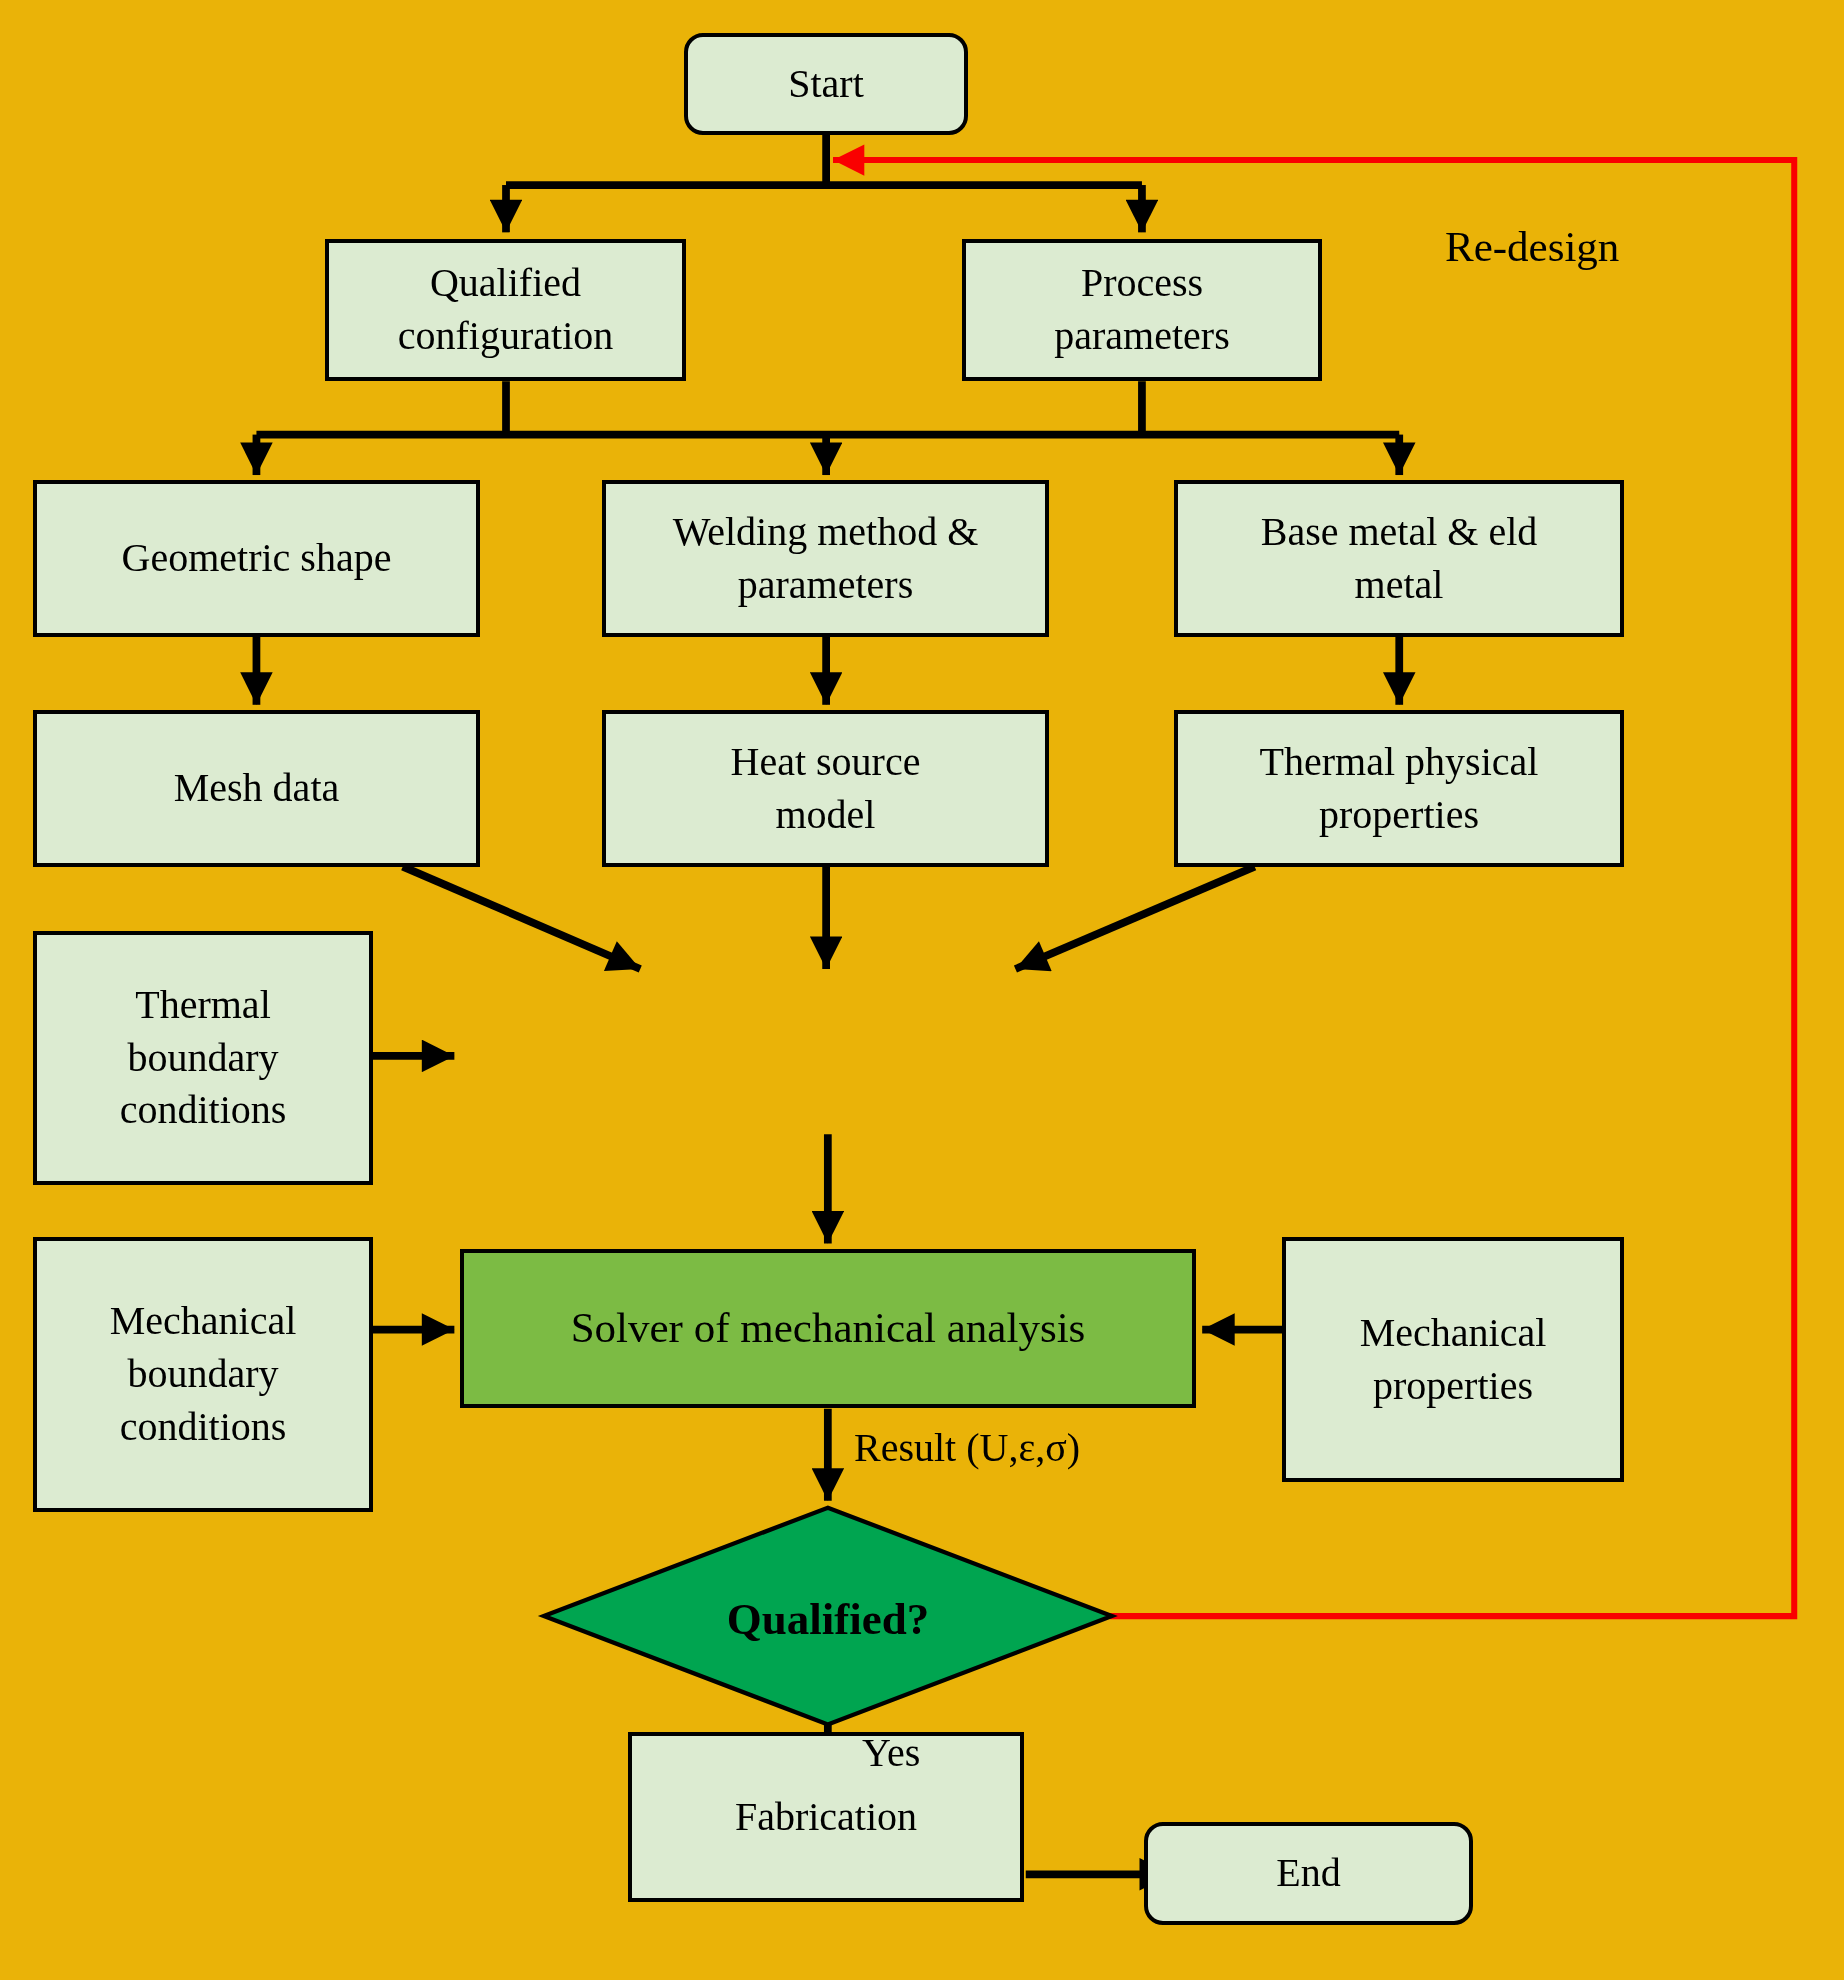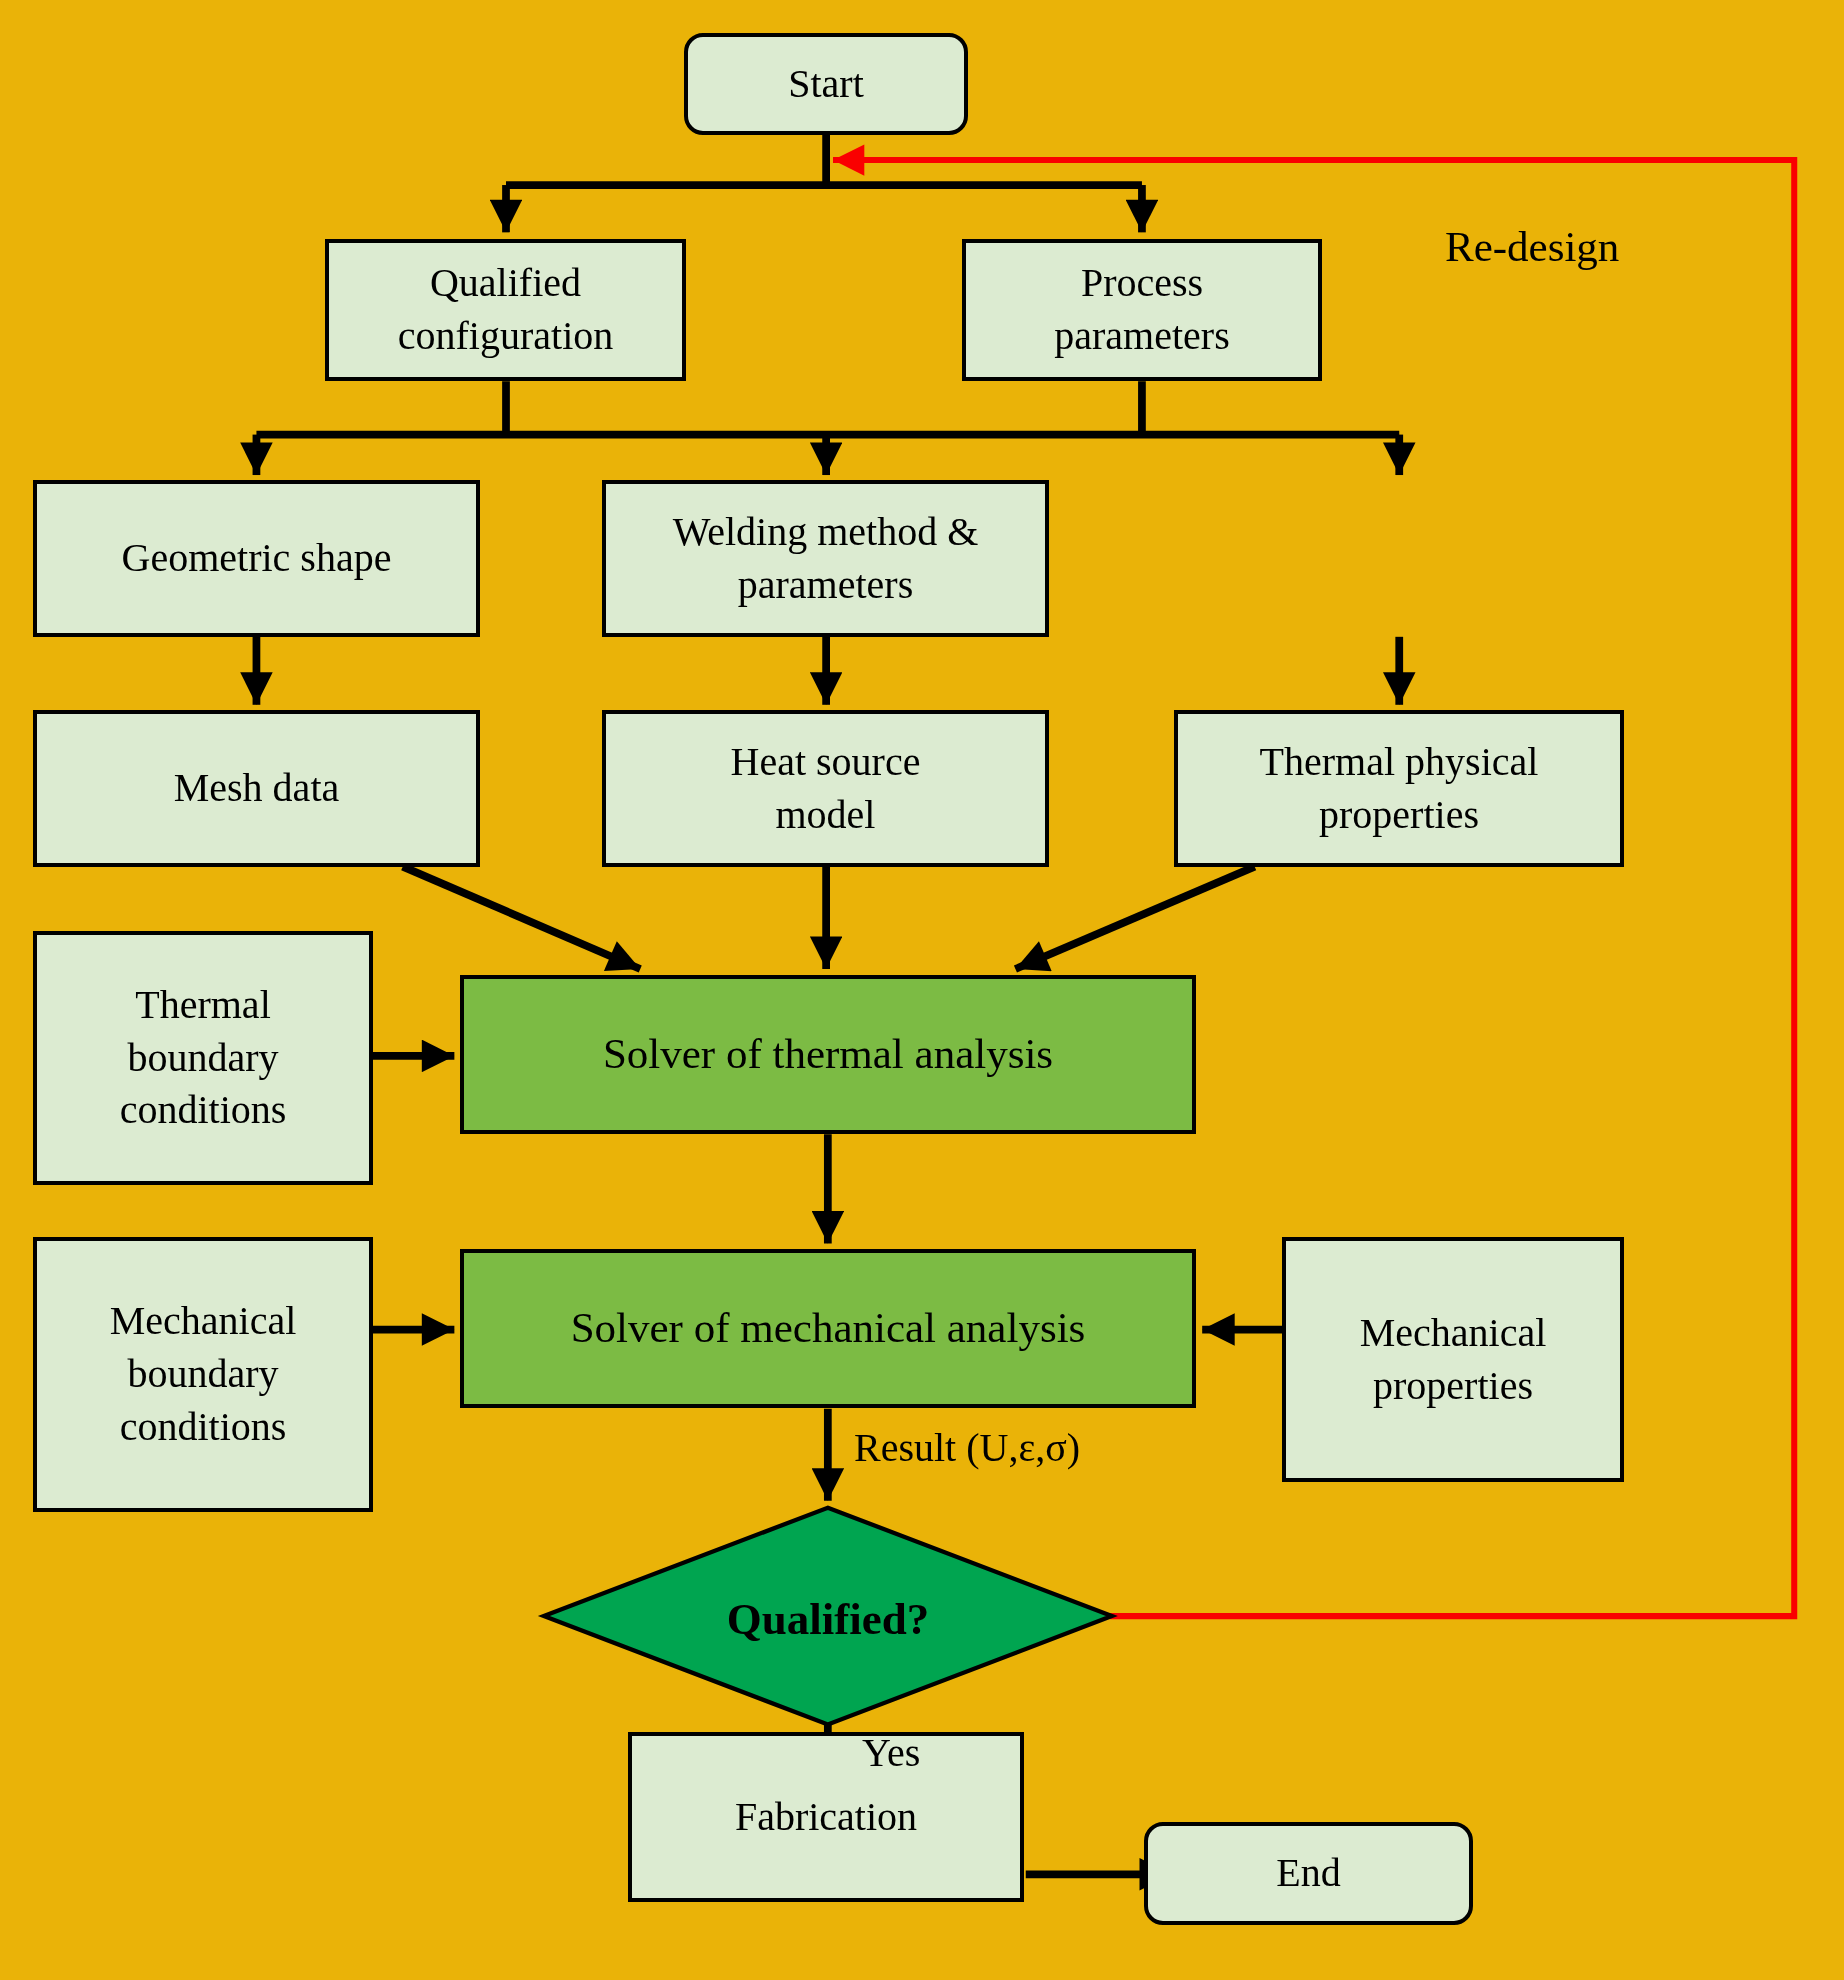--- a/index.html
+++ b/index.html
@@ -101,30 +101,30 @@
   <div class="node rounded" style="left:684px; top:33px; width:284px; height:102px;">Start</div>
 
   <div class="node" style="left:325px; top:239px; width:361px; height:142px;">Qualified configuration</div>
 
   <div class="node" style="left:962px; top:239px; width:360px; height:142px;">Process parameters</div>
 
   <div class="node" style="left:33px; top:480px; width:447px; height:157px;">Geometric shape</div>
 
   <div class="node" style="left:602px; top:480px; width:447px; height:157px; padding:0 65px;">Welding method &amp; parameters</div>
 
+  <div class="node" style="left:1174px; top:480px; width:450px; height:157px; padding:0 43px;">Base metal &amp; eld metal</div>
 
   <div class="node" style="left:33px; top:710px; width:447px; height:157px;">Mesh data</div>
 
   <div class="node" style="left:602px; top:710px; width:447px; height:157px; padding:0 82px;">Heat source model</div>
 
   <div class="node" style="left:1174px; top:710px; width:450px; height:157px; padding:0 24px;">Thermal physical properties</div>
 
   <div class="node" style="left:33px; top:931px; width:340px; height:254px; padding:0 47px;">Thermal boundary conditions</div>
 
-  <div class="node solver" style="left:460px; top:975px; width:736px; height:159px;">Solver of thermal analysis</div>
 
   <div class="node" style="left:33px; top:1237px; width:340px; height:275px; padding:0 47px;">Mechanical boundary conditions</div>
 
   <div class="node solver" style="left:460px; top:1249px; width:736px; height:159px;">Solver of mechanical analysis</div>
 
   <div class="node" style="left:1282px; top:1237px; width:342px; height:245px; padding:0 34px;">Mechanical properties</div>
 
   <div class="node" style="left:628px; top:1732px; width:396px; height:170px;">Fabrication</div>
 
   <div class="node rounded" style="left:1144px; top:1822px; width:329px; height:103px;">End</div>

